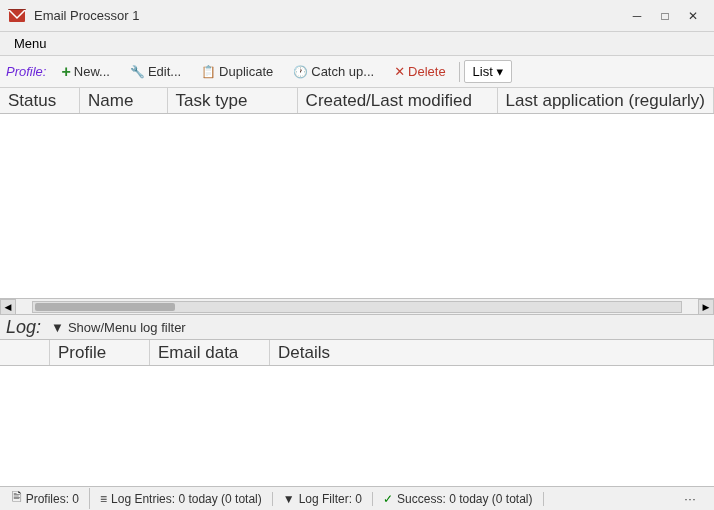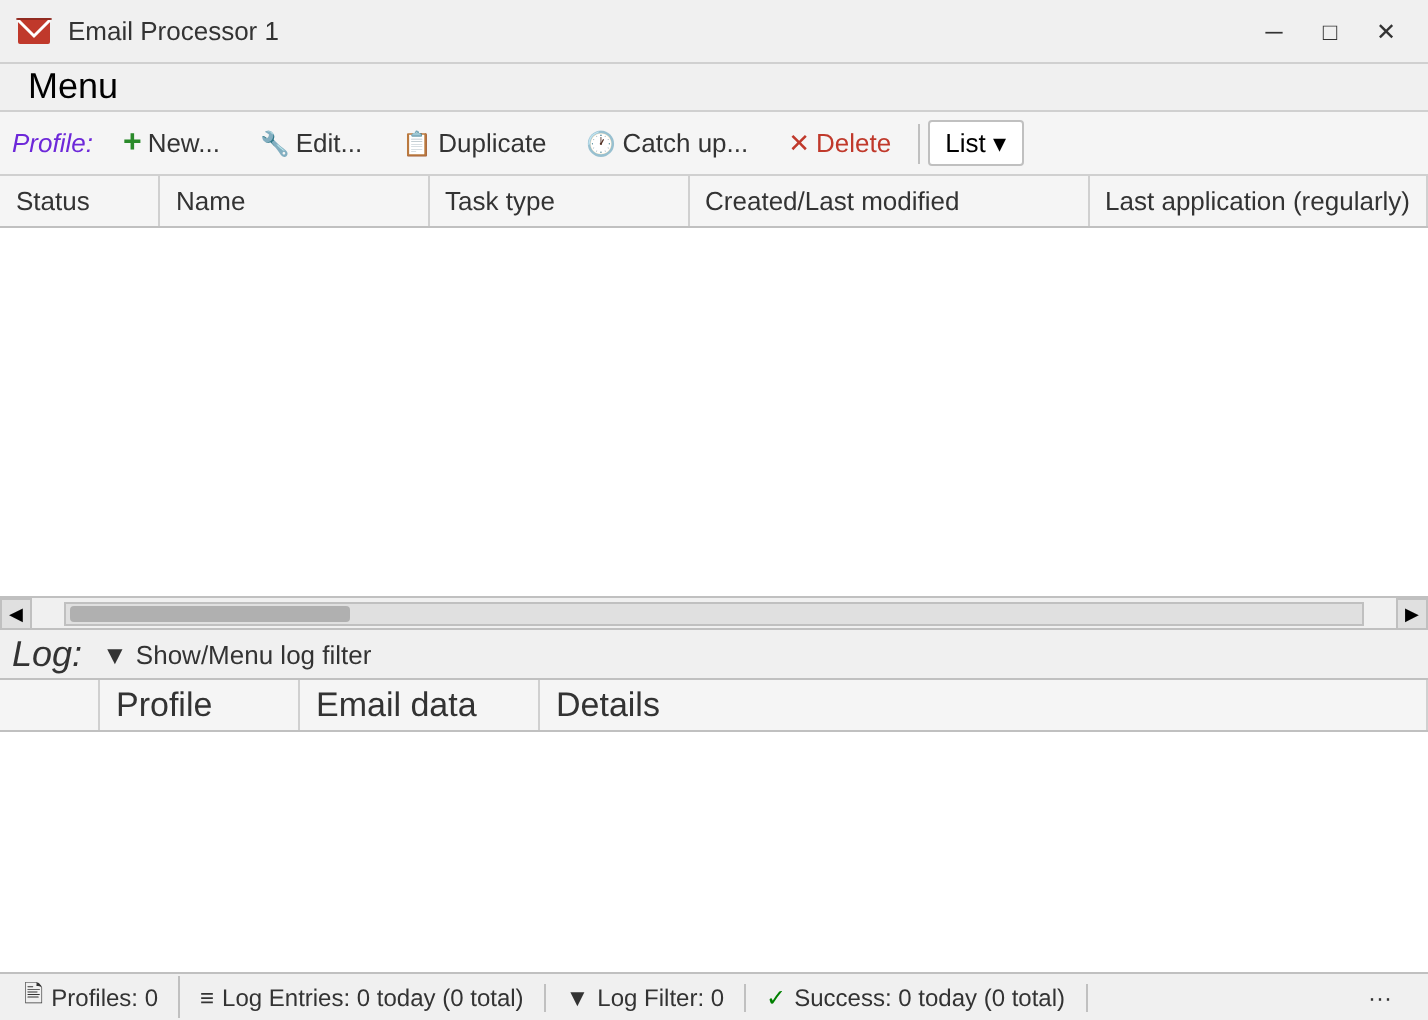--- a/index.html
+++ b/index.html
@@ -54,21 +54,21 @@
       height: 24px;
       display: flex;
       align-items: center;
       padding: 0 6px;
       border-bottom: 1px solid #d0d0d0;
       flex-shrink: 0;
     }
     .menu-item {
       padding: 2px 8px;
       cursor: pointer;
-      font-size: 18px;
+      font-size: 13px;
     }
     .toolbar {
       background: #f5f5f5;
       height: 32px;
       display: flex;
       align-items: center;
       padding: 0 6px;
       border-bottom: 1px solid #d0d0d0;
       flex-shrink: 0;
       gap: 2px;
@@ -123,21 +123,21 @@
     }
     .table-header {
       display: flex;
       background: #f5f5f5;
       border-bottom: 1px solid #c0c0c0;
       height: 26px;
       flex-shrink: 0;
     }
     .th {
       padding: 4px 8px;
-      font-size: 13px;
+      font-size: 17px;
       color: #333;
       border-right: 1px solid #d0d0d0;
       display: flex;
       align-items: center;
       white-space: nowrap;
     }
     .th-status { width: 80px; }
     .th-name { flex: 1; }
     .th-tasktype { width: 130px; }
     .th-created { width: 200px; }

